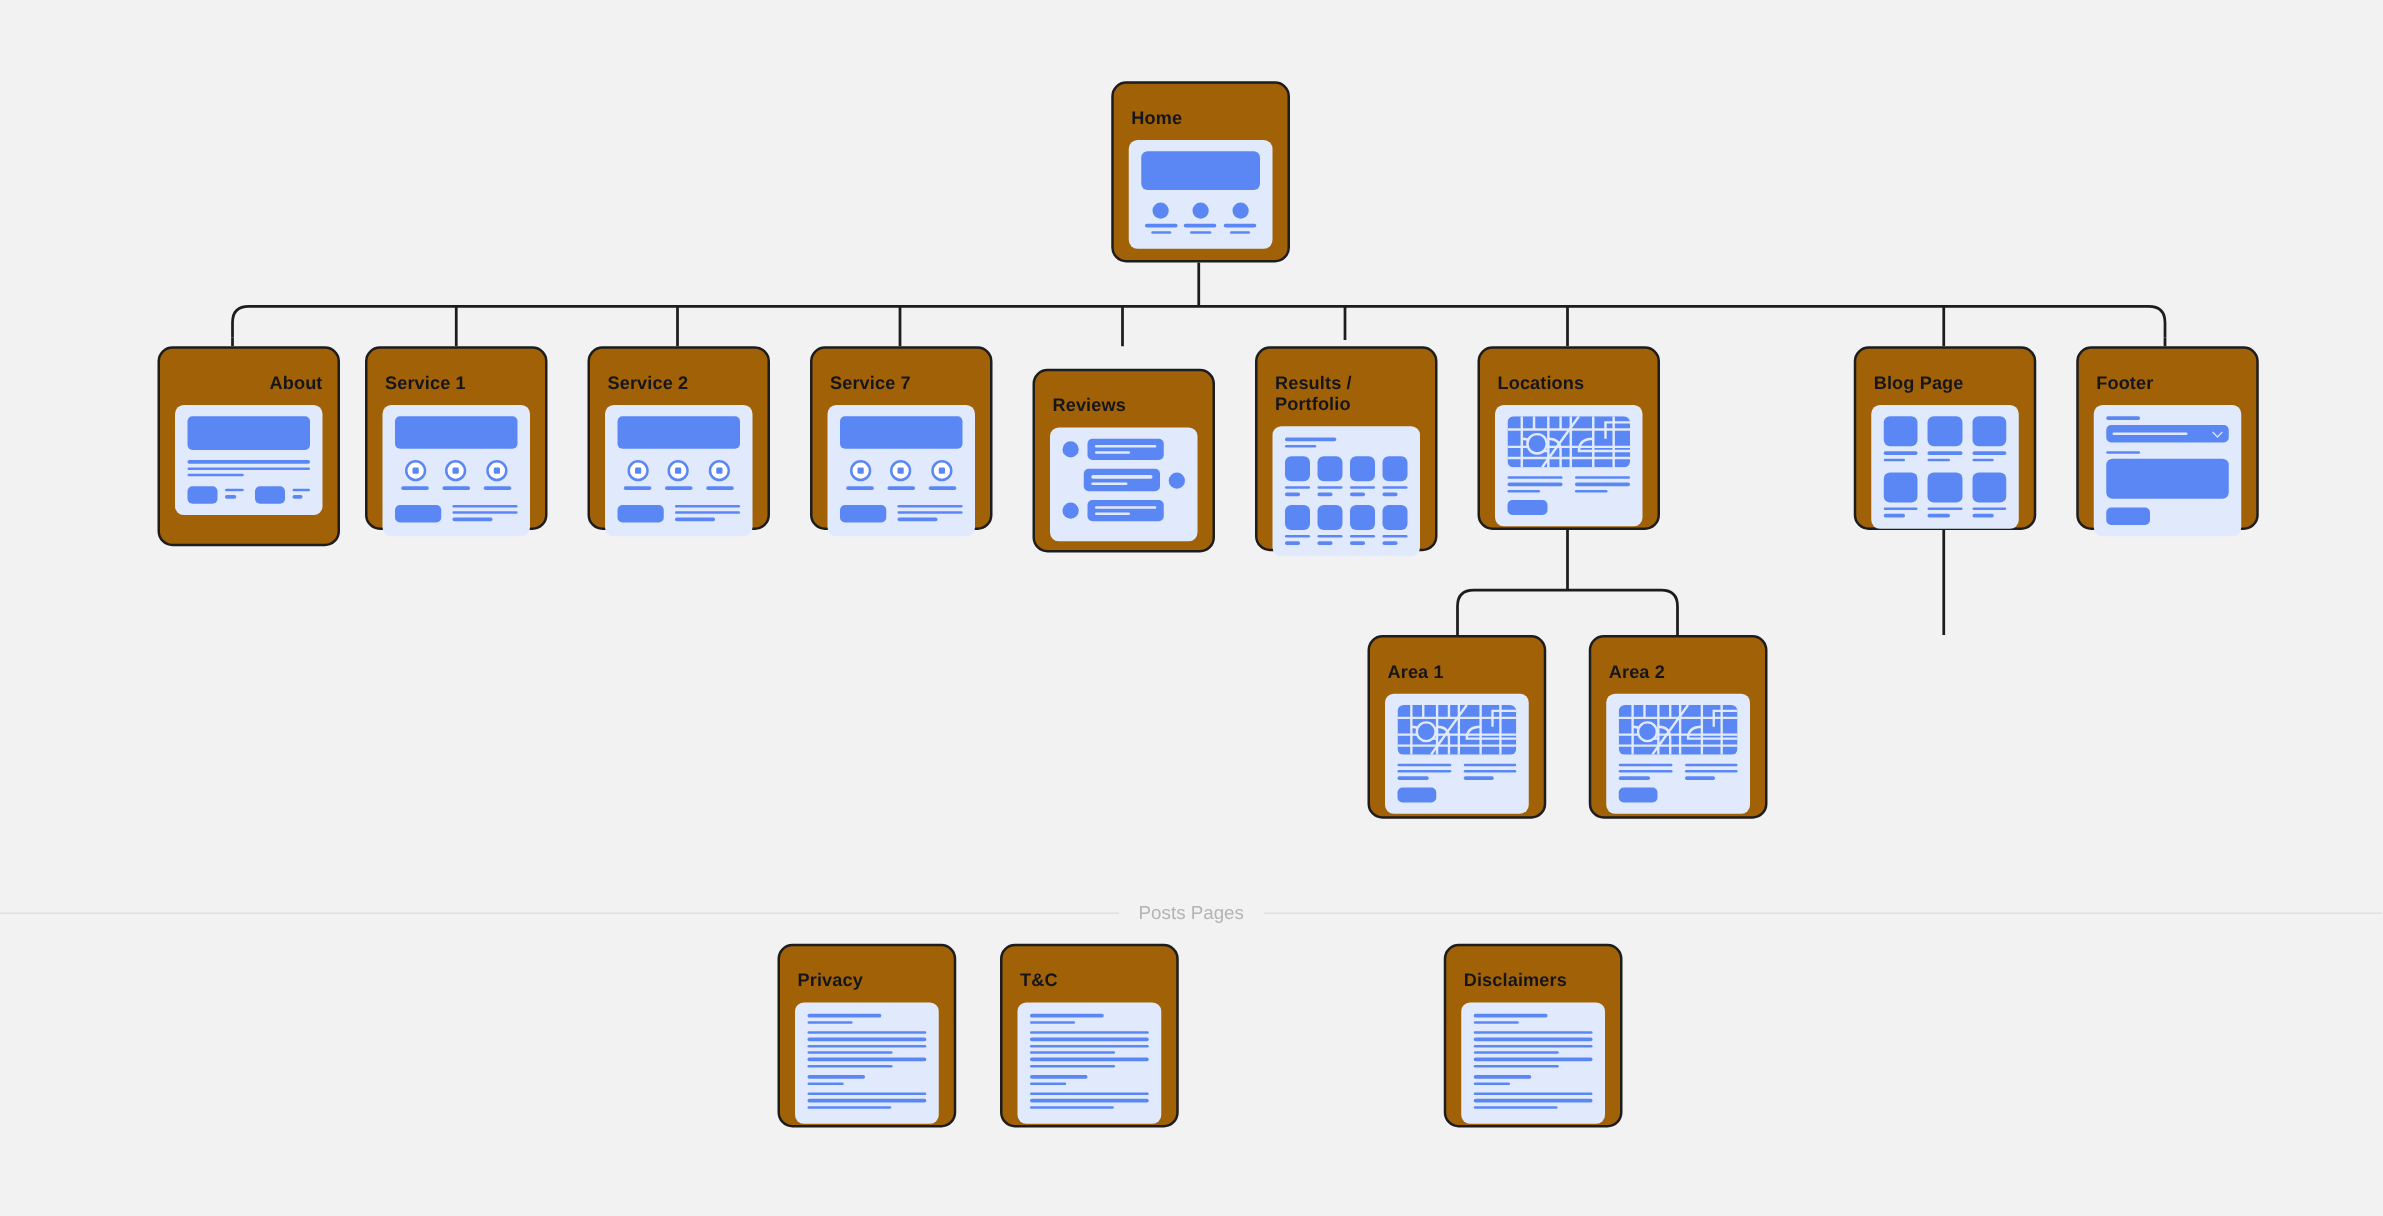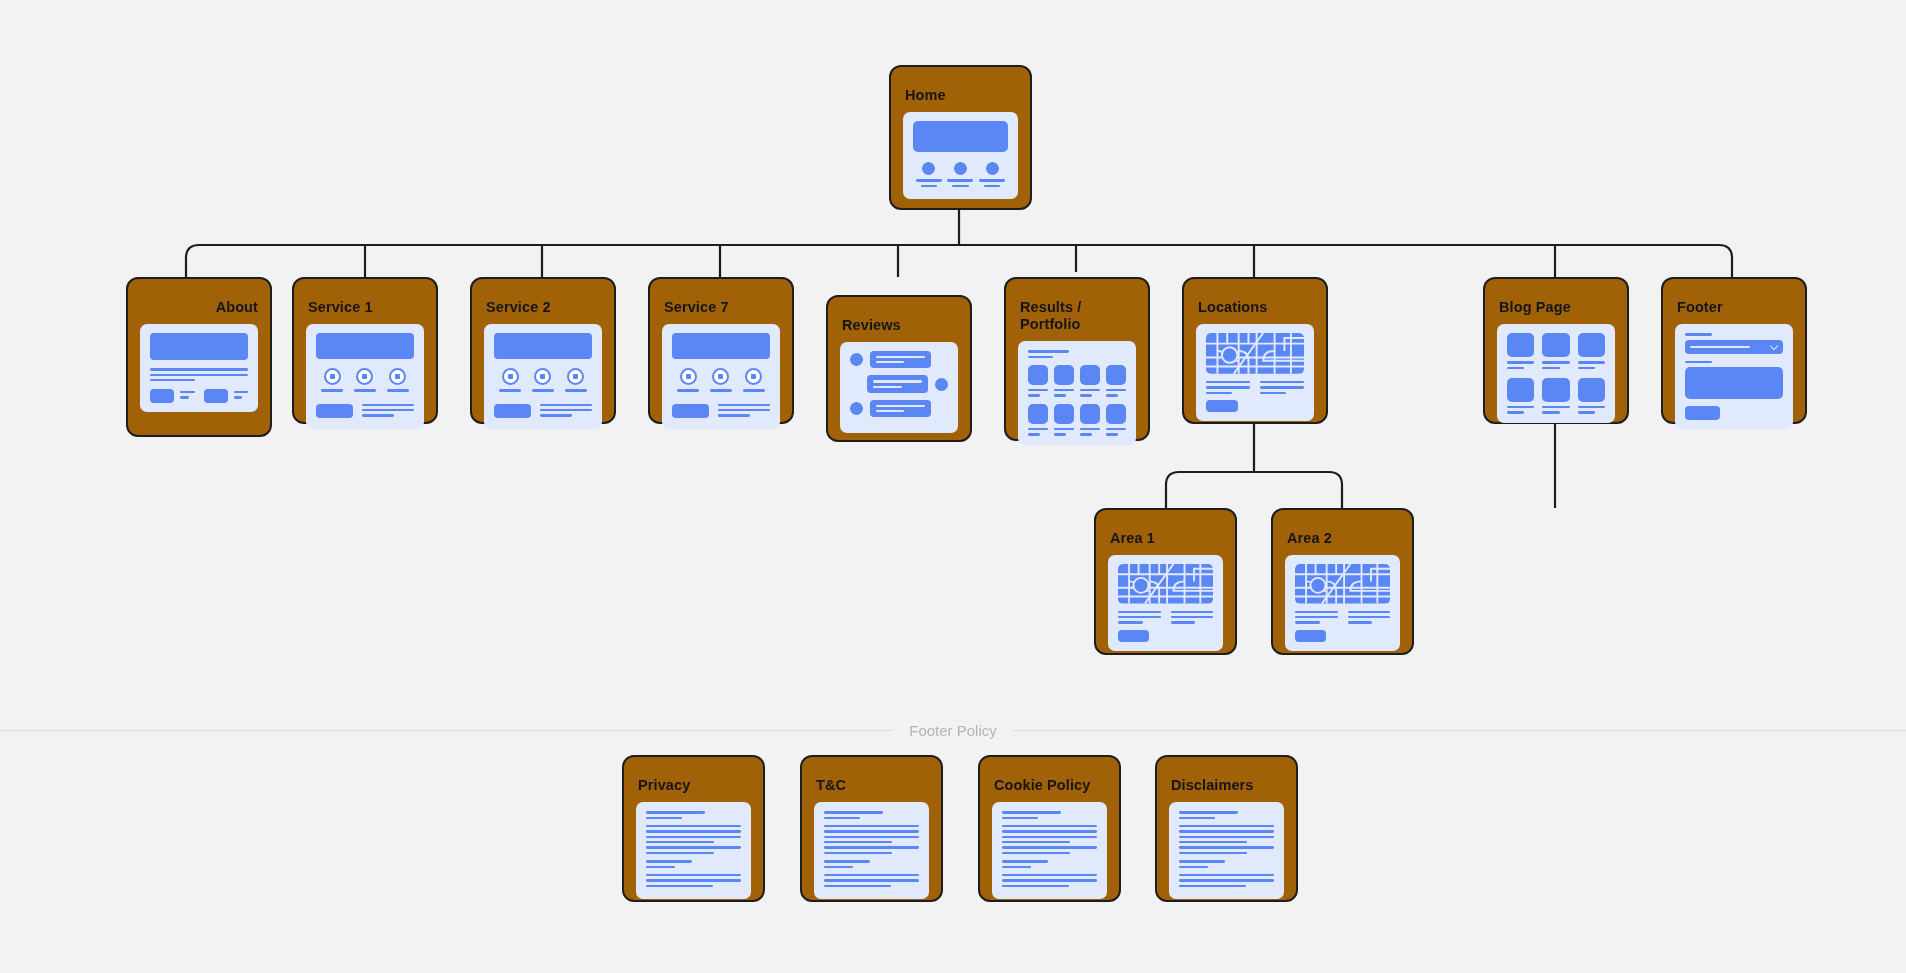--- a/index.html
+++ b/index.html
@@ -595,21 +595,21 @@
             <div class="ln s"></div>
           </div>
       </div>
       <div class="map-btn"></div>
     </div>
   </div>
 
 
   <div id="footer-div">
     <div class="rule"></div>
-    <div class="lbl">Footer Policy</div>
+    <div class="lbl">Posts Pages</div>
     <div class="rule"></div>
   </div>
 
   <div class="node" style="left:622px;top:755px;width:143px;height:147px;">
     <div class="node-title">Privacy</div>
     <div class="wire-frame doc">
       <div class="g">
         <div class="ln" style="width:62%"></div>
           <div class="ln" style="width:38%"></div>
       </div>
@@ -653,46 +653,20 @@
           <div class="ln" style="width:30%"></div>
       </div>
       <div>
         <div class="ln"></div>
           <div class="ln"></div>
           <div class="ln" style="width:70%"></div>
       </div>
     </div>
   </div>
 
-  <div class="node" style="left:978px;top:755px;width:143px;height:147px;">
-    <div class="node-title">Cookie Policy</div>
-    <div class="wire-frame doc">
-      <div class="g">
-        <div class="ln" style="width:62%"></div>
-          <div class="ln" style="width:38%"></div>
-      </div>
-      <div class="g">
-        <div class="ln"></div>
-          <div class="ln"></div>
-          <div class="ln"></div>
-        <div class="ln" style="width:72%"></div>
-          <div class="ln"></div>
-          <div class="ln" style="width:72%"></div>
-      </div>
-      <div class="g">
-        <div class="ln" style="width:48%"></div>
-          <div class="ln" style="width:30%"></div>
-      </div>
-      <div>
-        <div class="ln"></div>
-          <div class="ln"></div>
-          <div class="ln" style="width:70%"></div>
-      </div>
-    </div>
-  </div>
 
   <div class="node" style="left:1155px;top:755px;width:143px;height:147px;">
     <div class="node-title">Disclaimers</div>
     <div class="wire-frame doc">
       <div class="g">
         <div class="ln" style="width:62%"></div>
           <div class="ln" style="width:38%"></div>
       </div>
       <div class="g">
         <div class="ln"></div>

